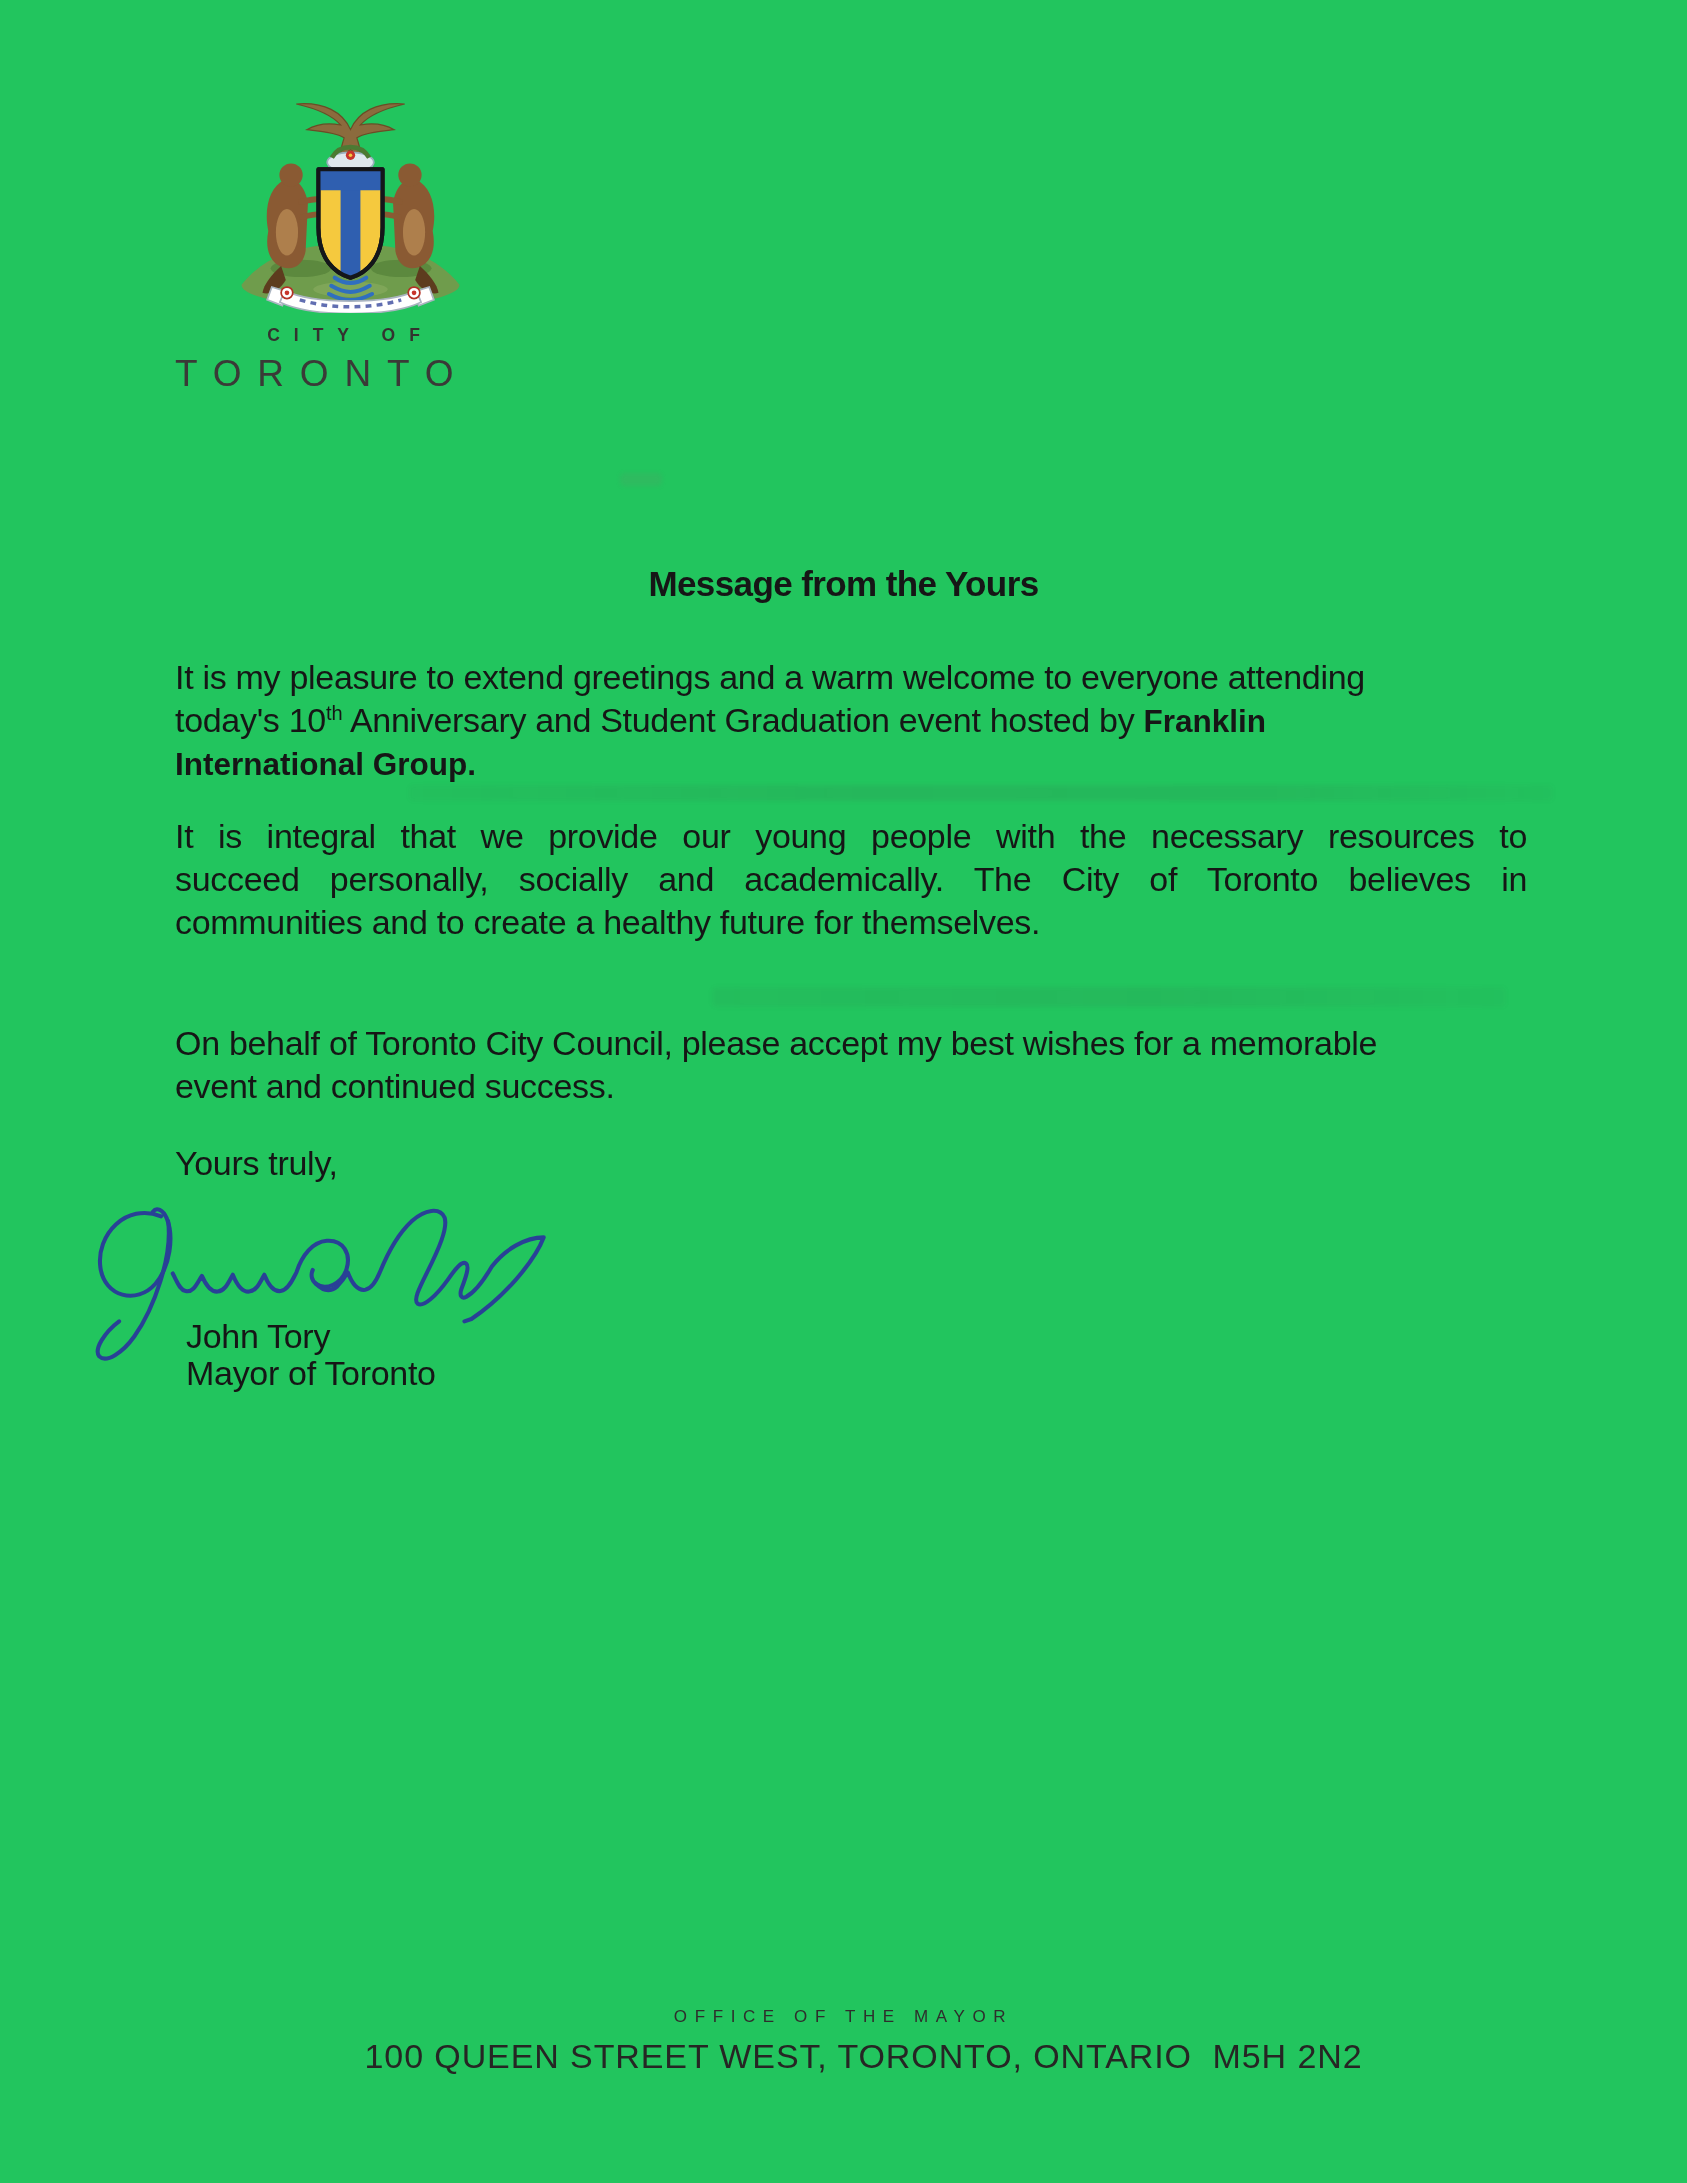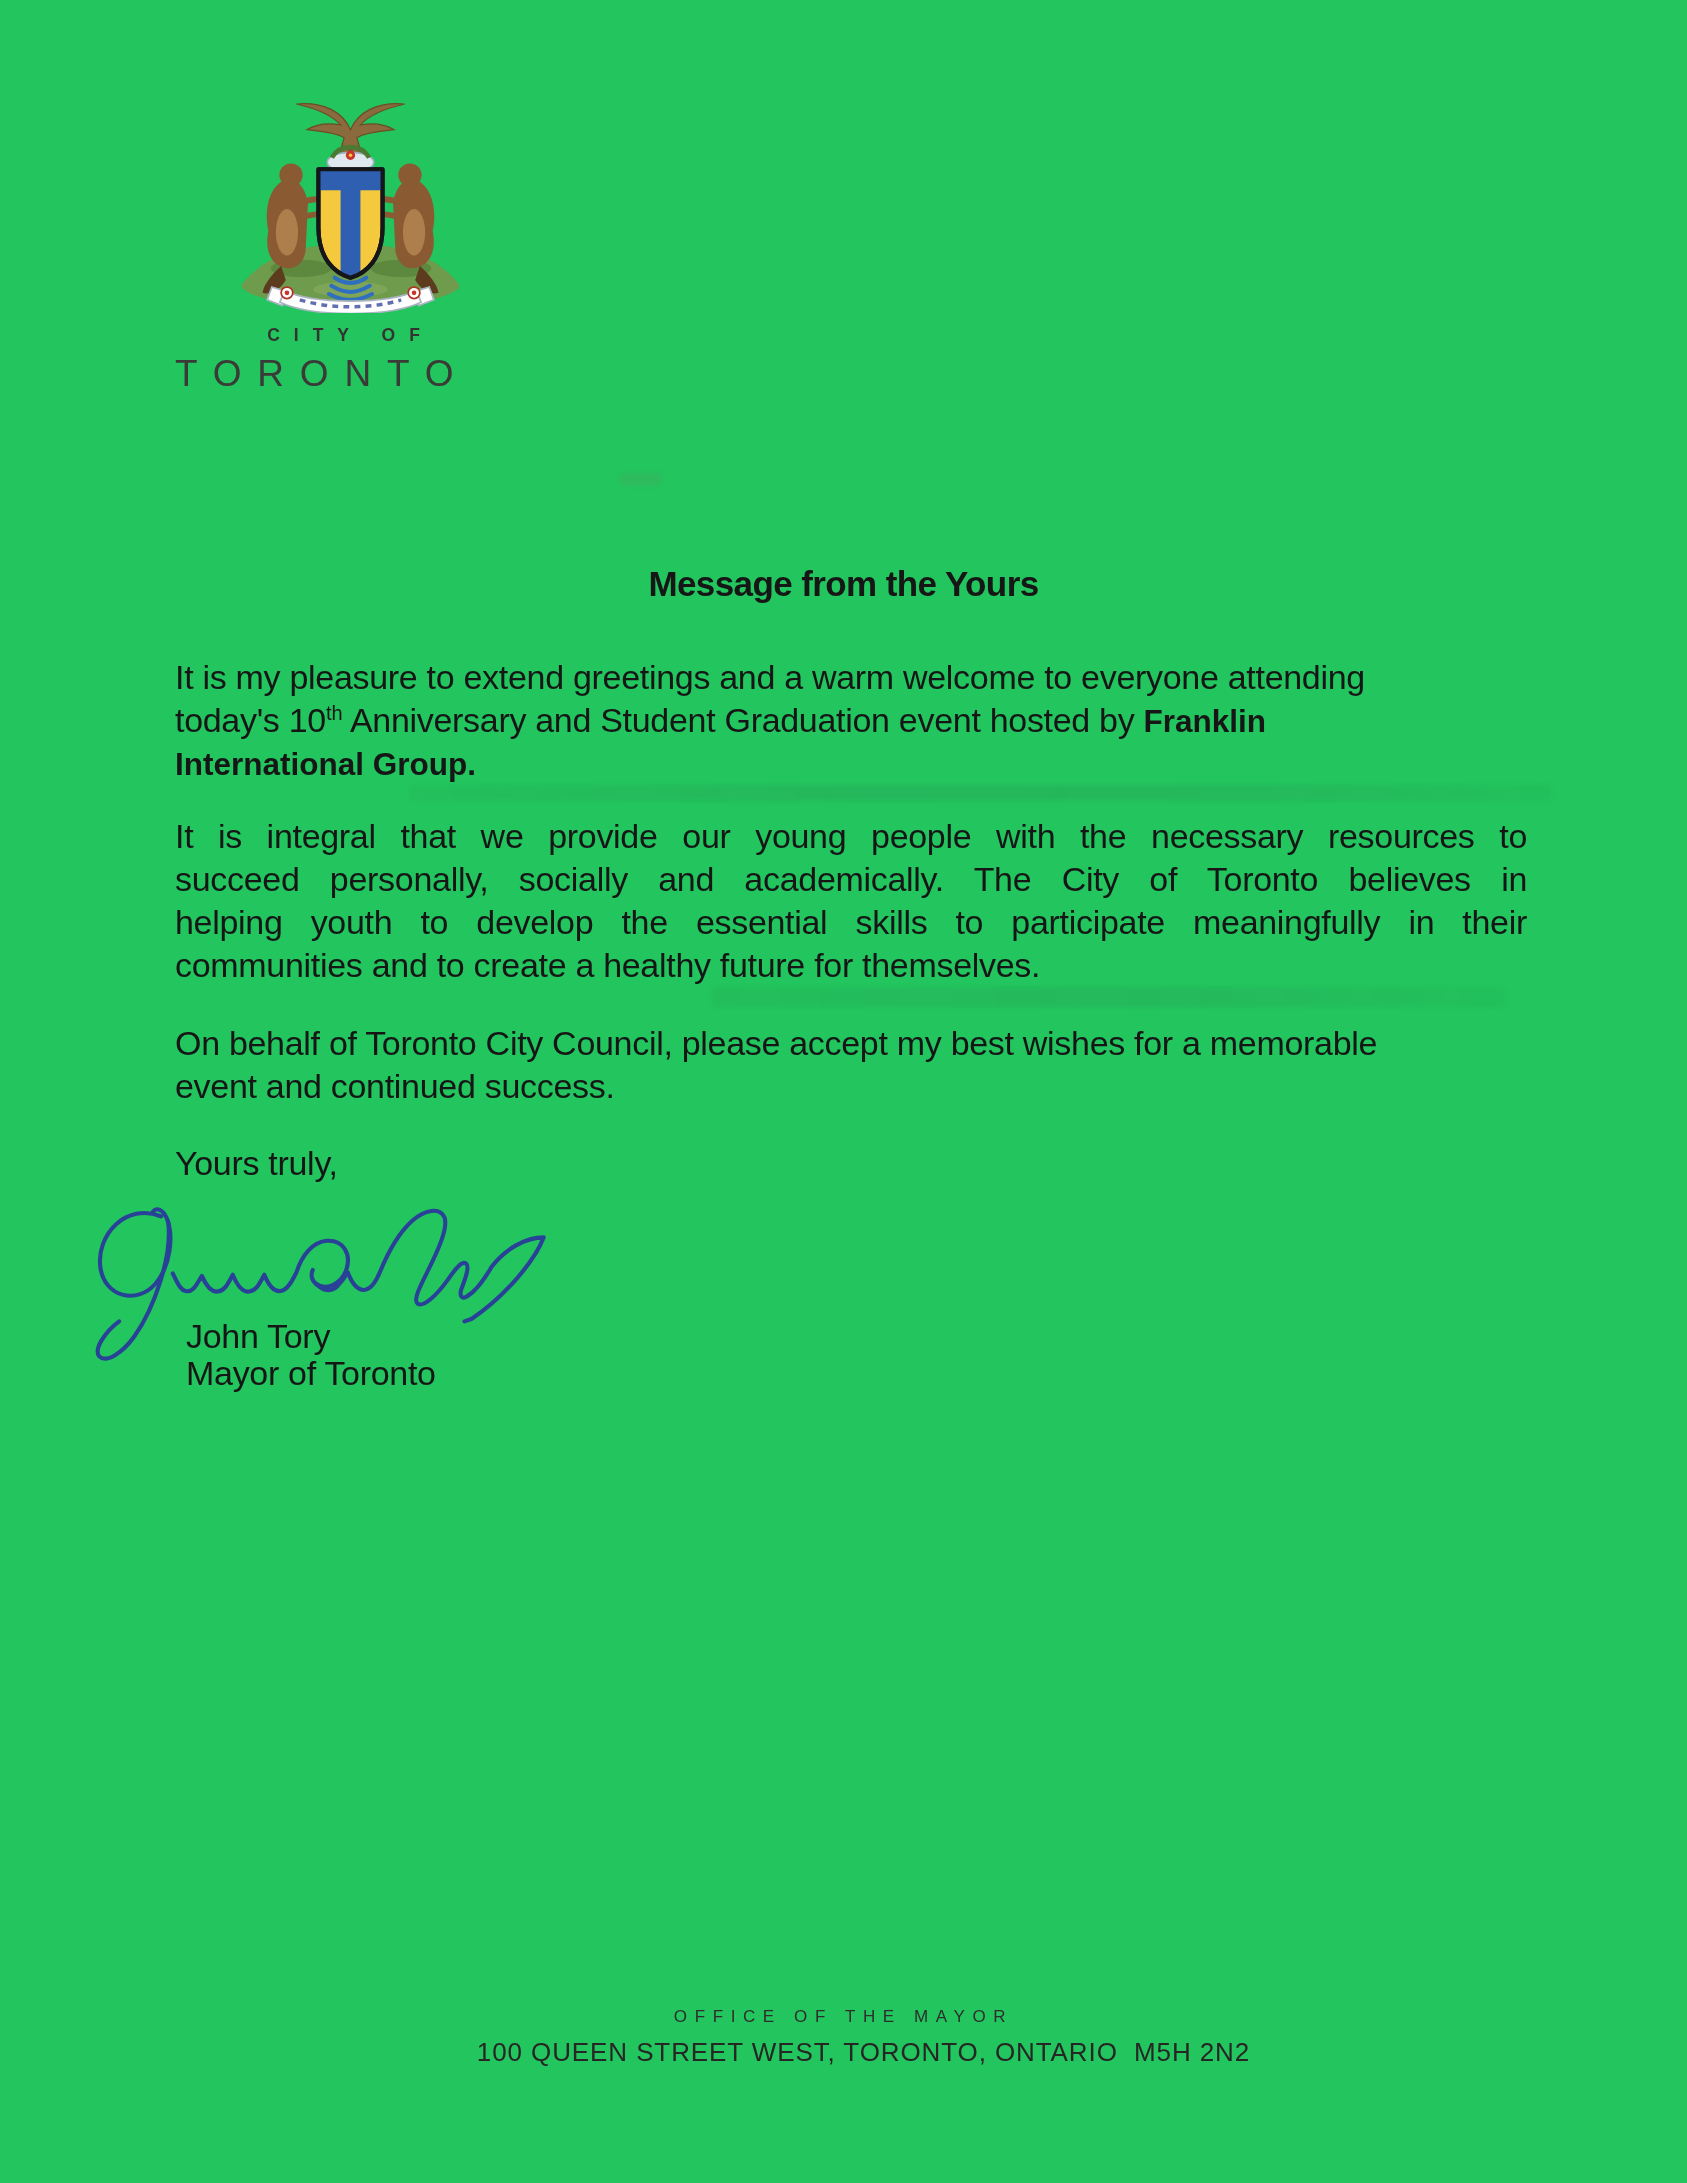--- a/index.html
+++ b/index.html
@@ -43,21 +43,21 @@
   .signature { position:absolute; left:85px; top:1186px; width:473px; height:182px; }
   .names { position:absolute; left:186px; top:1318px; }
   .names .ln { line-height:37px; white-space:nowrap; }
   
   .footer-1 {
     position:absolute; left:0; right:0; top:2007px;
     text-align:center; font-size:17px; letter-spacing:7.6px; color:#2e2e2c;
   }
   .footer-2 {
     position:absolute; left:0; right:0; top:2037px;
-    text-align:center; font-size:26px; letter-spacing:0.9px; color:#262624;
+    text-align:center; font-size:34px; letter-spacing:0.9px; color:#262624;
     white-space:pre;
     padding-left:40px;
   }
   
   .ghost { position:absolute; filter:blur(2.3px); border-radius:4.7px; }
   .ghost-1 { left:409px;  top:785px; width:1144px; height:16.3px;
              background:linear-gradient(90deg, rgba(70,70,70,.04), rgba(70,70,70,.10) 40%, rgba(70,70,70,.09) 75%, rgba(70,70,70,.03)); }
   .ghost-2 { left:712px; top:987px; width:794px; height:20px;
              background:linear-gradient(90deg, rgba(70,70,70,.05), rgba(70,70,70,.09) 55%, rgba(70,70,70,.03)); }
   .ghost-3 { left:620px; top:473px; width:42px; height:13px; background:rgba(120,130,105,.14); }
@@ -126,21 +126,20 @@
 
   <div class="para p1">
     <div class="ln">It is my pleasure to extend greetings and a warm welcome to everyone attending</div>
     <div class="ln"><span>today's 10</span><sup class="th">th</sup><span> Anniversary and Student Graduation event hosted by </span><span class="ins">Franklin</span></div>
     <div class="ln ins">International Group.</div>
   </div>
 
   <div class="para p2">
     <div class="ln jl">It is integral that we provide our young people with the necessary resources to</div>
     <div class="ln jl">succeed personally, socially and academically. The City of Toronto believes in</div>
-    <div class="ln jl">helping youth to develop the essential skills to participate meaningfully in their</div>
     <div class="ln">communities and to create a healthy future for themselves.</div>
   </div>
 
   <div class="para p3">
     <div class="ln">On behalf of Toronto City Council, please accept my best wishes for a memorable</div>
     <div class="ln">event and continued success.</div>
   </div>
 
   <div class="para closing">
     <div class="ln">Yours truly,</div>

